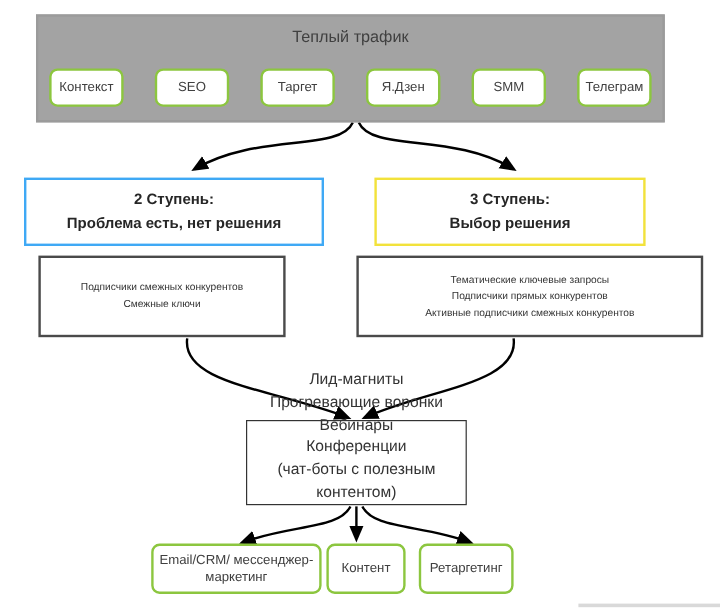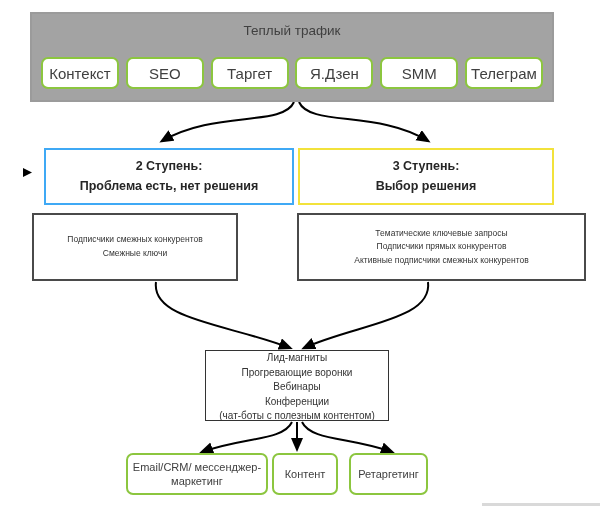--- a/index.html
+++ b/index.html
@@ -7,42 +7,42 @@
   body { font-family:"Liberation Sans", sans-serif; }
   .canvas { position:relative; width:600px; height:509px; background:#fff; overflow:hidden; }
 
   .arrows { position:absolute; left:0; top:0; width:600px; height:509px; pointer-events:none; }
 
   
   .top-container { position:absolute; left:30px; top:12px; width:524px; height:90px;
                    border:2px solid #9b9b9b; background:#a3a3a3; }
   .top-title { text-align:center; margin-top:9px; font-size:13.5px; color:#404040; }
   .channels { position:absolute; left:9px; right:9px; top:43px; display:flex; justify-content:space-between; }
-  .channel { width:78px; height:32px; border:2px solid #8CC63F; border-radius:7px; background:#fff;
-             display:flex; align-items:center; justify-content:center; font-size:15px; color:#404040; }
+  .channel { width:62px; height:32px; border:2px solid #8CC63F; border-radius:7px; background:#fff;
+             display:flex; align-items:center; justify-content:center; font-size:11px; color:#404040; }
 
   
   .stage { position:absolute; top:148px; height:57px; background:#fff;
            display:flex; flex-direction:column; align-items:center; justify-content:center;
            font-weight:bold; font-size:12.5px; color:#262626; text-align:center; line-height:1.55; }
-  .stage2 { left:44px; width:250px; border:2px solid #3FA9F5; }
-  .stage3 { left:298px; width:256px; border:2px solid #F2E23B; }
+  .stage2 { left:20px; width:250px; border:2px solid #3FA9F5; }
+  .stage3 { left:312px; width:226px; border:2px solid #F2E23B; }
 
   
   .detail { position:absolute; top:213px; height:68px; border:2px solid #4a4a4a; background:#fff;
             display:flex; flex-direction:column; align-items:center; justify-content:center;
             font-size:8.5px; color:#333; line-height:1.6; text-align:center; }
   .detail-left { left:32px; width:206px; }
   .detail-right { left:297px; width:289px; }
 
   
   .center-box { position:absolute; left:205px; top:350px; width:184px; height:71px;
                 border:1.5px solid #333; background:#fff;
-                display:flex; flex-direction:column; align-items:center; justify-content:flex-start;
-                font-size:10px; color:#333; line-height:1.45; text-align:center; }
+                display:flex; flex-direction:column; align-items:center; justify-content:flex-end;
+                font-size:13px; color:#333; line-height:1.45; text-align:center; }
 
   
   .output { position:absolute; top:453px; height:42px; border:2px solid #8CC63F; border-radius:7px;
             background:#fff; display:flex; align-items:center; justify-content:center;
             text-align:center; font-size:11px; color:#404040; line-height:1.3; padding:0 4px; }
   .output-email { left:126px; width:142px; }
   .output-content { left:272px; width:66px; }
   .output-retarget { left:349px; width:79px; }
 
   .bottom-artifact { position:absolute; left:482px; top:503px; width:118px; height:3px; background:#d9d9d9; }

